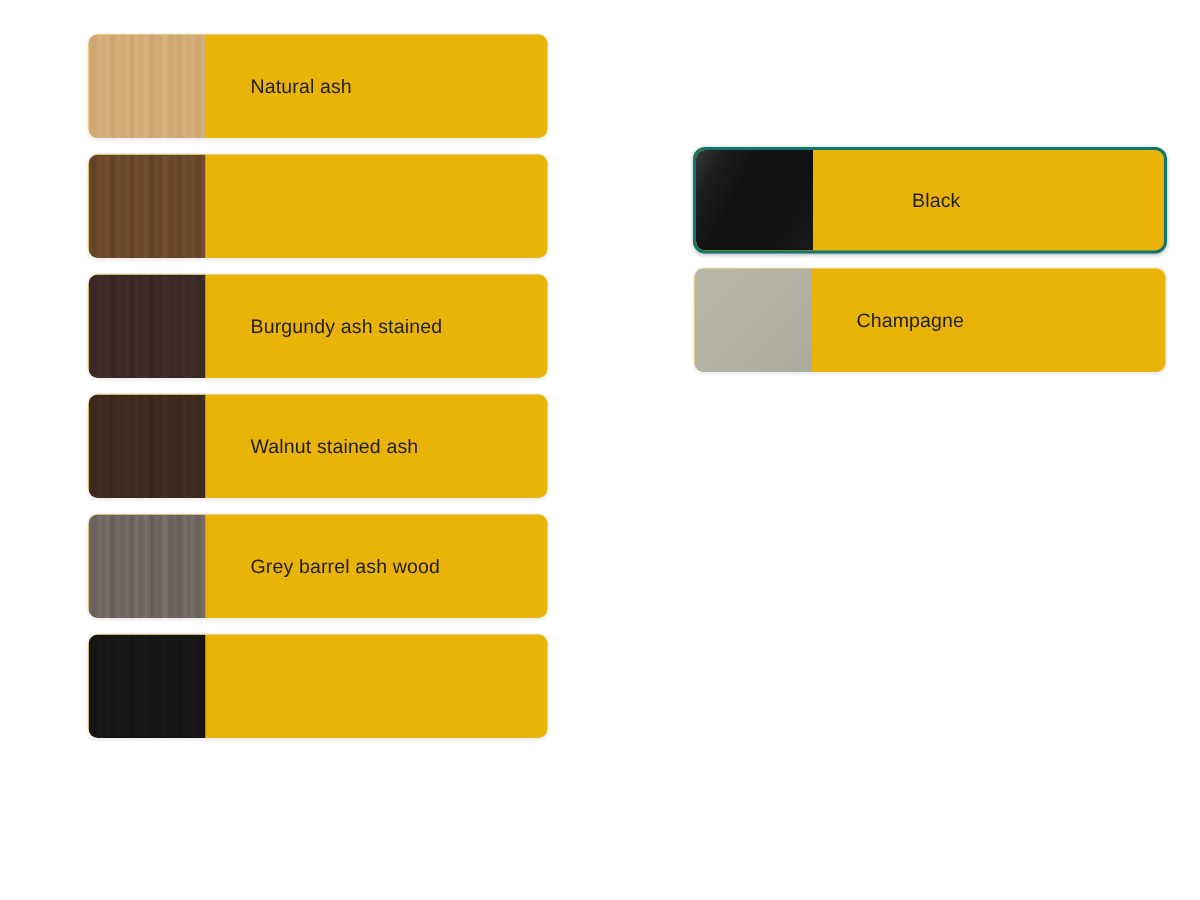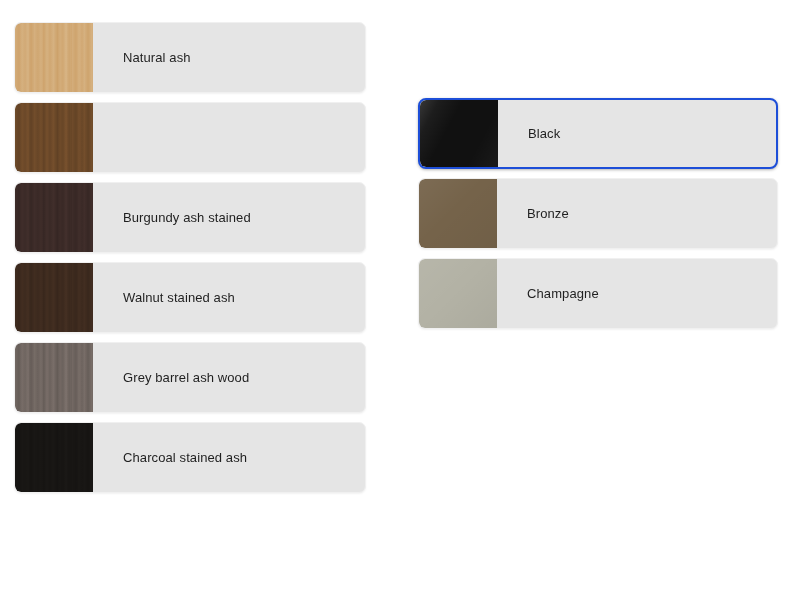--- a/index.html
+++ b/index.html
@@ -32,33 +32,35 @@
     left: 418px;
     top: 98px;
     width: 360px;
   }
 
   .finish-card {
     position: relative;
     box-sizing: border-box;
     height: 71px;
     margin-bottom: 9px;
-    background: #e5e5e5;
+    background: #eab308;
     border: 1px solid #f0f0f0;
     border-radius: 7px;
     display: flex;
     align-items: center;
     box-shadow: 0 1px 2px rgba(0,0,0,0.055);
     overflow: hidden;
+    margin-left: 44px;
   }
 
   .finish-card.is-selected {
-    border: 2px solid #1d4ed8;
+    border: 2px solid #0f766e;
     border-radius: 8px;
     box-shadow: 0 1px 3px rgba(0,0,0,0.30);
+    gap: 36px;
   }
 
   .swatch {
     position: relative;
     width: 78px;
     height: 100%;
     flex: 0 0 78px;
     border-top-left-radius: 6px;
     border-bottom-left-radius: 6px;
     overflow: hidden;
@@ -178,39 +180,31 @@
         <div class="swatch-base" style="background: rgb(111, 101, 96);"></div>
         <div class="swatch-grain"></div>
       </div>
       <div class="finish-label">Grey barrel ash wood</div>
     </div>
     <div class="finish-card">
       <div class="swatch grain">
         <div class="swatch-base" style="background: rgb(23, 21, 19);"></div>
         <div class="swatch-grain"></div>
       </div>
-      <div class="finish-label">Charcoal stained ash</div>
     </div>
   </div>
 
 <div class="finish-column" id="metal-column">
     <div class="finish-card is-selected">
       <div class="swatch gloss">
         <div class="swatch-base" style="background: rgb(17, 17, 17);"></div>
         <div class="swatch-grain"></div>
       </div>
       <div class="finish-label">Black</div>
     </div>
     <div class="finish-card">
       <div class="swatch flat">
-        <div class="swatch-base" style="background: rgb(117, 99, 74);"></div>
-        <div class="swatch-grain"></div>
-      </div>
-      <div class="finish-label">Bronze</div>
-    </div>
-    <div class="finish-card">
-      <div class="swatch flat">
         <div class="swatch-base" style="background: rgb(179, 178, 165);"></div>
         <div class="swatch-grain"></div>
       </div>
       <div class="finish-label">Champagne</div>
     </div>
   </div>
 
 </body></html>

